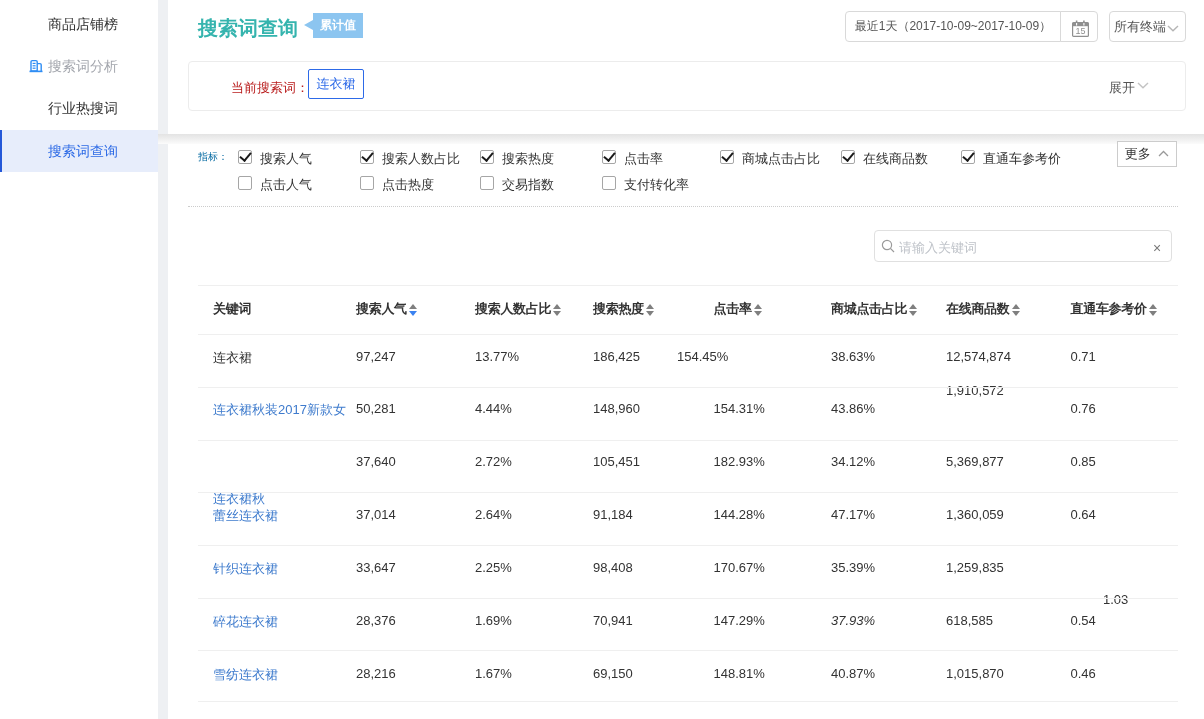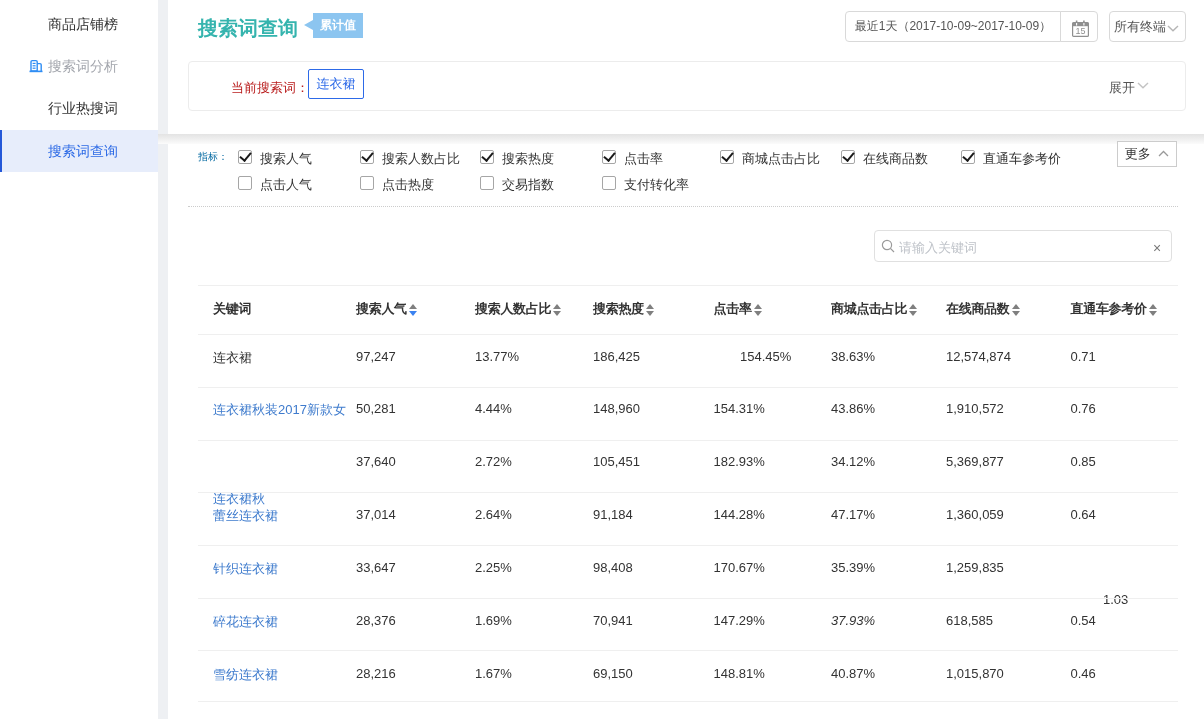--- a/index.html
+++ b/index.html
@@ -160,31 +160,31 @@
 <div class="th" style="left:475px;">搜索人数占比<span class="sort"><i class="up"></i><i class="dn"></i></span></div>
 <div class="th" style="left:593px;">搜索热度<span class="sort"><i class="up"></i><i class="dn"></i></span></div>
 <div class="th" style="left:713.5px;">点击率<span class="sort"><i class="up"></i><i class="dn"></i></span></div>
 <div class="th" style="left:831px;">商城点击占比<span class="sort"><i class="up"></i><i class="dn"></i></span></div>
 <div class="th" style="left:946px;">在线商品数<span class="sort"><i class="up"></i><i class="dn"></i></span></div>
 <div class="th" style="left:1070.5px;">直通车参考价<span class="sort"><i class="up"></i><i class="dn"></i></span></div>
 <div class="td" style="left:213px;top:348.5px;">连衣裙</div>
 <div class="td" style="left:356px;top:348.5px;">97,247</div>
 <div class="td" style="left:475px;top:348.5px;">13.77%</div>
 <div class="td" style="left:593px;top:348.5px;">186,425</div>
-<div class="td" style="left:740px;top:348.5px;">154.45%</div>
+<div class="td" style="left:677px;top:348.5px;">154.45%</div>
 <div class="td" style="left:831px;top:348.5px;">38.63%</div>
 <div class="td" style="left:946px;top:348.5px;">12,574,874</div>
 <div class="td" style="left:1070.5px;top:348.5px;">0.71</div>
 <div class="td lnk" style="left:213px;top:401px;">连衣裙秋装2017新款女</div>
 <div class="td" style="left:356px;top:401px;">50,281</div>
 <div class="td" style="left:475px;top:401px;">4.44%</div>
 <div class="td" style="left:593px;top:401px;">148,960</div>
 <div class="td" style="left:713.5px;top:401px;">154.31%</div>
 <div class="td" style="left:831px;top:401px;">43.86%</div>
-<div class="td" style="left:946px;top:401px;">1,910,572</div>
+<div class="td" style="left:946px;top:383px;">1,910,572</div>
 <div class="td" style="left:1070.5px;top:401px;">0.76</div>
 <div class="td lnk" style="left:213px;top:454px;margin-top:36px;">连衣裙秋</div>
 <div class="td" style="left:356px;top:454px;">37,640</div>
 <div class="td" style="left:475px;top:454px;">2.72%</div>
 <div class="td" style="left:593px;top:454px;">105,451</div>
 <div class="td" style="left:713.5px;top:454px;">182.93%</div>
 <div class="td" style="left:831px;top:454px;">34.12%</div>
 <div class="td" style="left:946px;top:454px;">5,369,877</div>
 <div class="td" style="left:1070.5px;top:454px;">0.85</div>
 <div class="td lnk" style="left:213px;top:507px;">蕾丝连衣裙</div>

